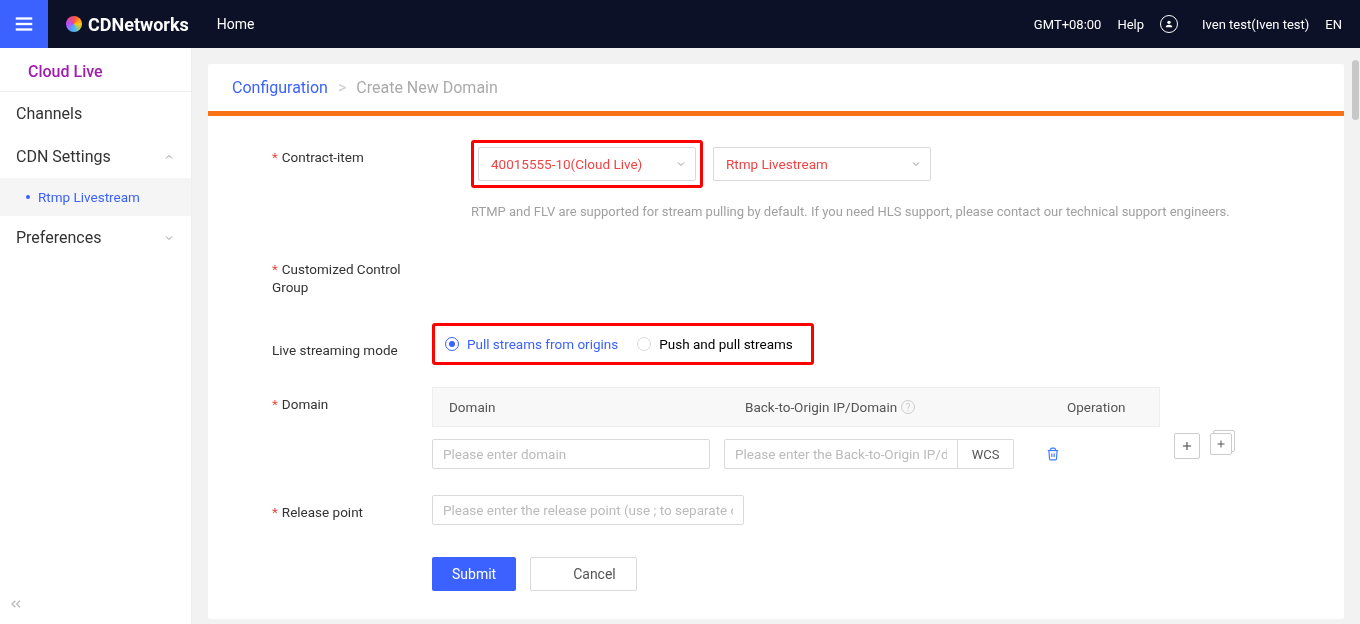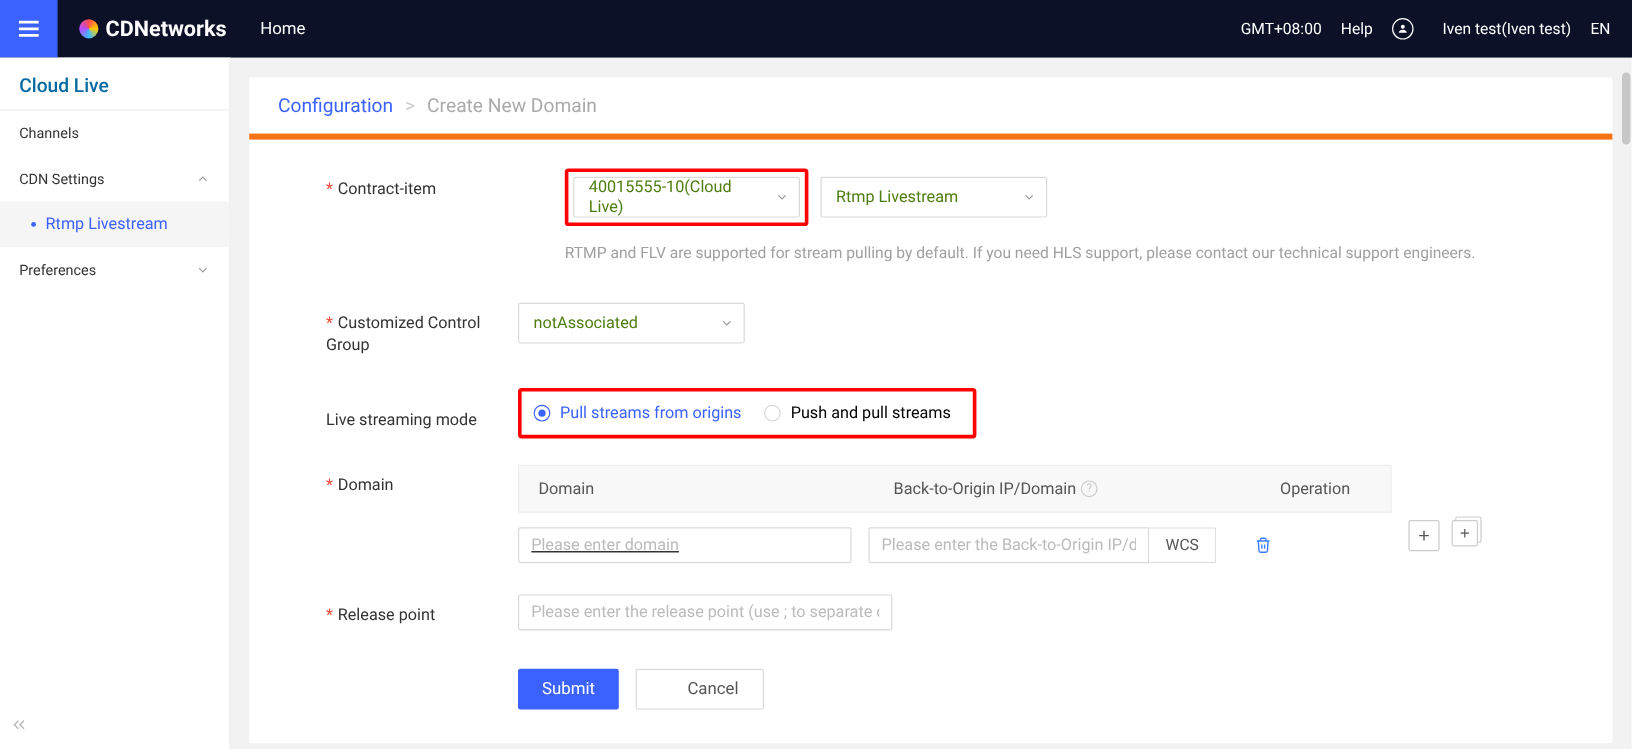--- a/index.html
+++ b/index.html
@@ -12,43 +12,43 @@
     .logo-icon { width: 16px; height: 16px; border-radius: 50%; background: conic-gradient(#ff4d4d, #ffcc00, #3bbbff, #b84dff, #ff4d4d); }
     .home-link { margin-left: 28px; font-size: 14px; cursor: pointer; }
     .topbar-right { margin-left: auto; display: flex; align-items: center; gap: 16px; padding-right: 18px; font-size: 13px; }
     .user-chip { display: flex; align-items: center; gap: 24px; cursor: pointer; }
     .user-avatar { width: 18px; height: 18px; border: 1.5px solid #fff; border-radius: 50%; display: flex; align-items: center; justify-content: center; }
     .user-avatar svg { width: 10px; height: 10px; }
     
     .body-wrap { display: flex; height: 576px; }
     
     .sidebar { width: 192px; background: #fff; border-right: 1px solid #eee; display: flex; flex-direction: column; position: relative; }
-    .sidebar-title { padding: 14px 16px 10px; font-size: 16px; font-weight: 500; color: #0369a1; }
+    .sidebar-title { padding: 14px 28px 10px; font-size: 16px; font-weight: 500; color: #a21caf; }
     .sidebar-divider { height: 1px; background: #eee; }
-    .nav-item { padding: 12px 16px; font-size: 12px; color: #333; cursor: pointer; display: flex; align-items: center; justify-content: space-between; }
+    .nav-item { padding: 12px 16px; font-size: 16px; color: #333; cursor: pointer; display: flex; align-items: center; justify-content: space-between; }
     .nav-sub { padding: 11px 16px 11px 26px; font-size: 13.5px; cursor: pointer; background: #f5f5f5; color: #3b62ff; display: flex; align-items: center; gap: 8px; }
     .nav-sub-dot { width: 4px; height: 4px; border-radius: 50%; background: #3b62ff; }
     .chevron { width: 12px; height: 12px; }
     .collapse-toggle { position: absolute; bottom: 8px; left: 8px; cursor: pointer; color: #999; }
 
     .main { flex: 1; background: #f2f2f2; padding: 16px; overflow: auto; position: relative; }
     .panel { background: #fff; border-radius: 2px; min-height: 100%; }
     .breadcrumb { padding: 14px 24px; font-size: 16px; border-bottom: 5px solid #f97316; color: #aaa; }
     .breadcrumb a { color: #3b62ff; text-decoration: none; }
     .bc-sep { margin: 0 6px; color: #ccc; }
     
     .form { padding: 24px 24px 24px 64px; }
     .form-row { display: flex; align-items: flex-start; margin-bottom: 4px; }
     .form-label { width: 160px; padding-top: 8px; font-size: 13.5px; color: #333; text-align: left; line-height: 1.4; }
     .req::before { content: "*"; color: #e74c3c; margin-right: 4px; }
     .form-content { flex: 1; }
     .selects-row { display: flex; gap: 10px; align-items: center; }
     .highlight-red { border: 3px solid #ff0000; border-radius: 3px; padding: 4px; display: inline-flex; }
     .highlight-red-wide { border: 3px solid #ff0000; border-radius: 3px; padding: 10px 18px 10px 10px; display: inline-flex; gap: 19px; }
-    .select { position: relative; width: 189px; height: 34px; border: 1px solid #d9d9d9; border-radius: 2px; display: flex; align-items: center; padding: 0 28px 0 12px; font-size: 13.5px; color: #4d7c0f; cursor: pointer; background: #fff; }
+    .select { position: relative; width: 218px; height: 34px; border: 1px solid #d9d9d9; border-radius: 2px; display: flex; align-items: center; padding: 0 28px 0 12px; font-size: 13.5px; color: #ef4444; cursor: pointer; background: #fff; }
     .select svg { position: absolute; right: 8px; width: 12px; height: 12px; color: #999; }
     .helper-text { font-size: 13px; color: #a0a0a0; margin-top: 14px; line-height: 1.5; }
     .mb30 { margin-bottom: 30px; gap: 39px; }
     
     .radio-opt { display: flex; align-items: center; gap: 8px; font-size: 13.5px; cursor: pointer; }
     .radio-circle { width: 14px; height: 14px; border-radius: 50%; border: 1px solid #d9d9d9; display: flex; align-items: center; justify-content: center; }
     .radio-circle.checked { border-color: #3b62ff; }
     .radio-dot { width: 6px; height: 6px; border-radius: 50%; background: #3b62ff; }
     .radio-label-active { color: #3b62ff; }
     
@@ -172,28 +172,20 @@
                     <polyline points="6 9 12 15 18 9"></polyline>
                   </svg>
               </div>
             </div>
             <div class="helper-text">RTMP and FLV are supported for stream pulling by default. If you need HLS support, please contact our technical support engineers.</div>
           </div>
         </div>
 
         <div class="form-row" style="margin-bottom: 26px;">
           <div class="form-label req">Customized Control Group</div>
-          <div class="form-content">
-            <div class="select">
-              <span>notAssociated</span>
-              <svg viewBox="0 0 24 24" fill="none" stroke="currentColor" stroke-width="2">
-                  <polyline points="6 9 12 15 18 9"></polyline>
-                </svg>
-            </div>
-          </div>
         </div>
 
         <div class="form-row" style="margin-bottom: 22px;">
           <div class="form-label" style="padding-top: 18px;">Live streaming mode</div>
           <div class="form-content">
             <span class="highlight-red-wide">
               <label class="radio-opt">
                 <span class="radio-circle checked">
                     <span class="radio-dot"></span>
                   </span>
@@ -214,21 +206,21 @@
               <div class="domain-table">
                 <div class="dt-head">
                   <div class="dt-col1">Domain</div>
                   <div class="dt-col2">
                     <span>Back-to-Origin IP/Domain</span>
                     <span class="qmark">?</span>
                   </div>
                   <div class="dt-col3">Operation</div>
                 </div>
                 <div class="dt-body-row">
-                  <input class="text-input" style="width: 278px; text-decoration: underline;" placeholder="Please enter domain">
+                  <input class="text-input" style="width: 278px;" placeholder="Please enter domain">
                   <div class="origin-wrap">
                     <input class="text-input origin-input" placeholder="Please enter the Back-to-Origin IP/domain" style="">
                     <button class="wcs-btn">WCS</button>
                   </div>
                   <div class="trash-btn">
                     <svg width="14" height="14" viewBox="0 0 24 24" fill="none" stroke="currentColor" stroke-width="2">
                         <polyline points="3 6 5 6 21 6"></polyline>
                         <path d="M19 6l-1 14a2 2 0 0 1-2 2H8a2 2 0 0 1-2-2L5 6"></path>
                         <path d="M10 11v6M14 11v6"></path>
                         <path d="M8 6V4a2 2 0 0 1 2-2h4a2 2 0 0 1 2 2v2"></path>

